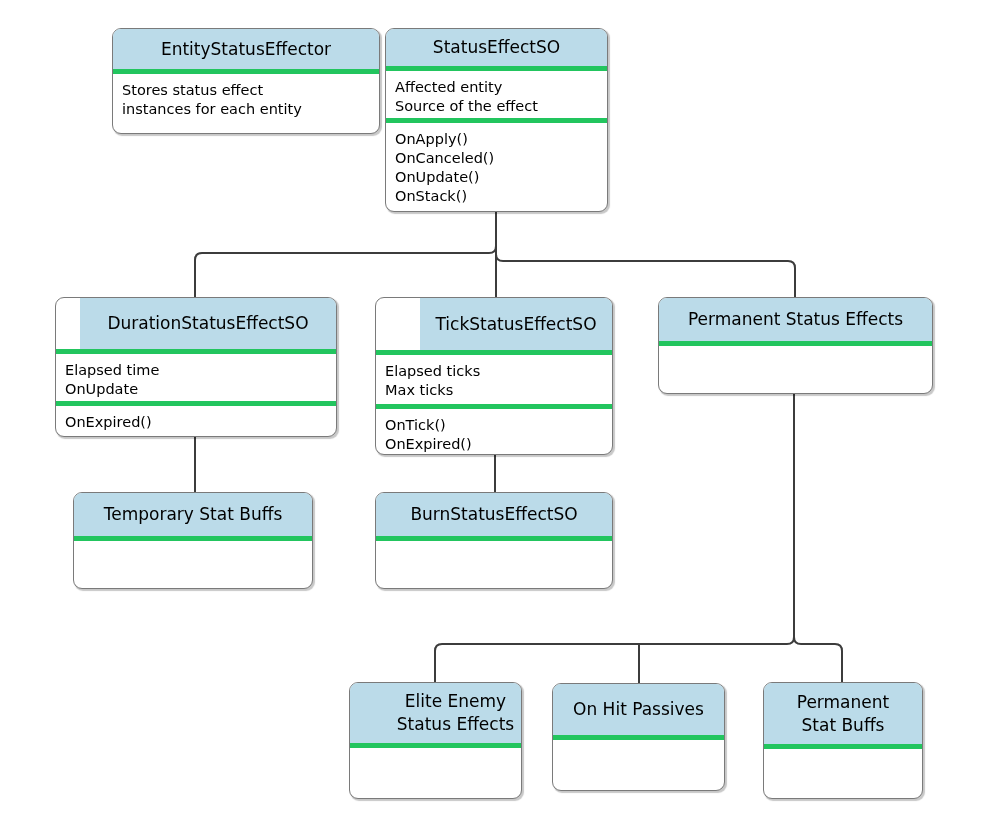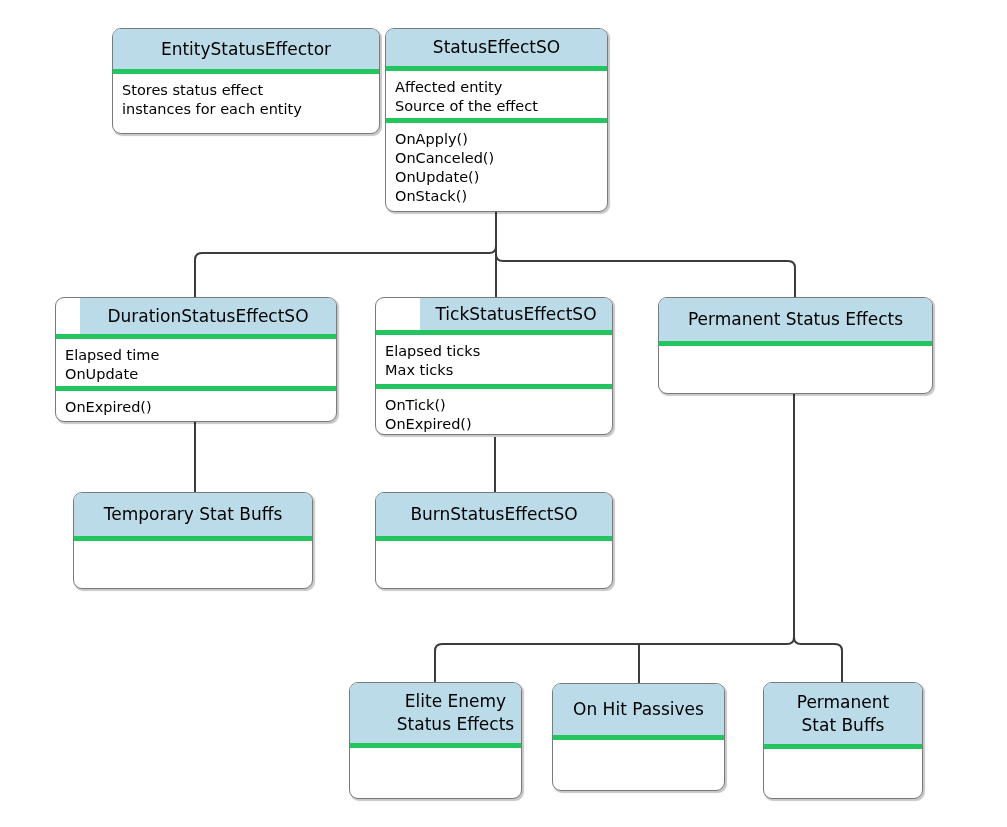--- a/index.html
+++ b/index.html
@@ -92,33 +92,33 @@
         <div>Source of the effect</div>
       </div>
       <div class="node-section" style="height: 93px;">
         <div>OnApply()</div>
         <div>OnCanceled()</div>
         <div>OnUpdate()</div>
         <div>OnStack()</div>
       </div>
     </div>
     <div class="node" style="left: 55px; top: 297px; width: 282px;">
-      <div class="node-header" style="height: 36px; margin-left: 24px;">
+      <div class="node-header" style="height: 51px; margin-left: 24px;">
         <div>DurationStatusEffectSO</div>
       </div>
       <div class="node-section" style="height: 52px;">
         <div>Elapsed time</div>
         <div>OnUpdate</div>
       </div>
       <div class="node-section" style="height: 35px;">
         <div>OnExpired()</div>
       </div>
     </div>
     <div class="node" style="left: 375px; top: 297px; width: 238px;">
-      <div class="node-header" style="height: 32px; margin-left: 44px;">
+      <div class="node-header" style="height: 52px; margin-left: 44px;">
         <div>TickStatusEffectSO</div>
       </div>
       <div class="node-section" style="height: 54px;">
         <div>Elapsed ticks</div>
         <div>Max ticks</div>
       </div>
       <div class="node-section" style="height: 50px;">
         <div>OnTick()</div>
         <div>OnExpired()</div>
       </div>

